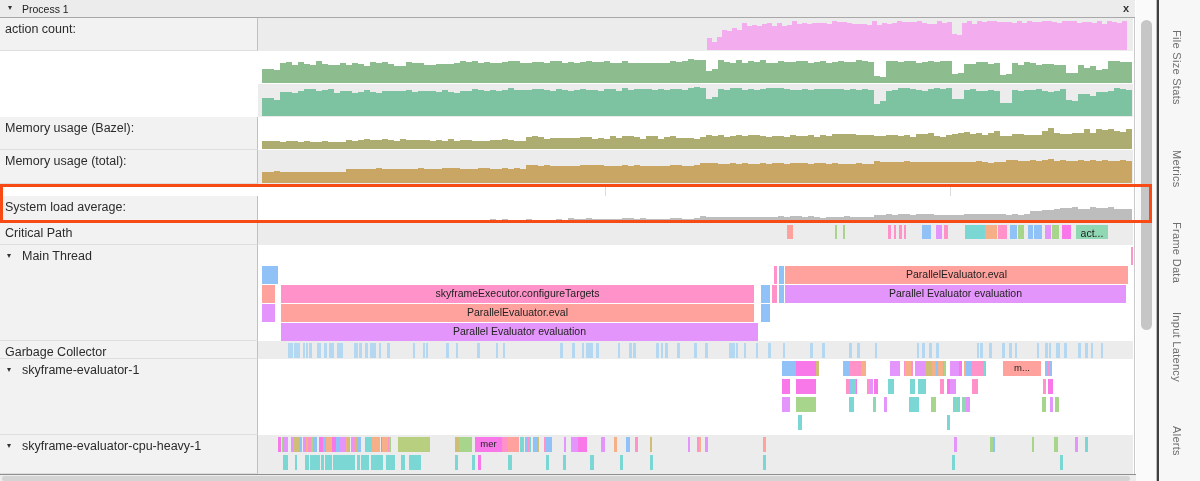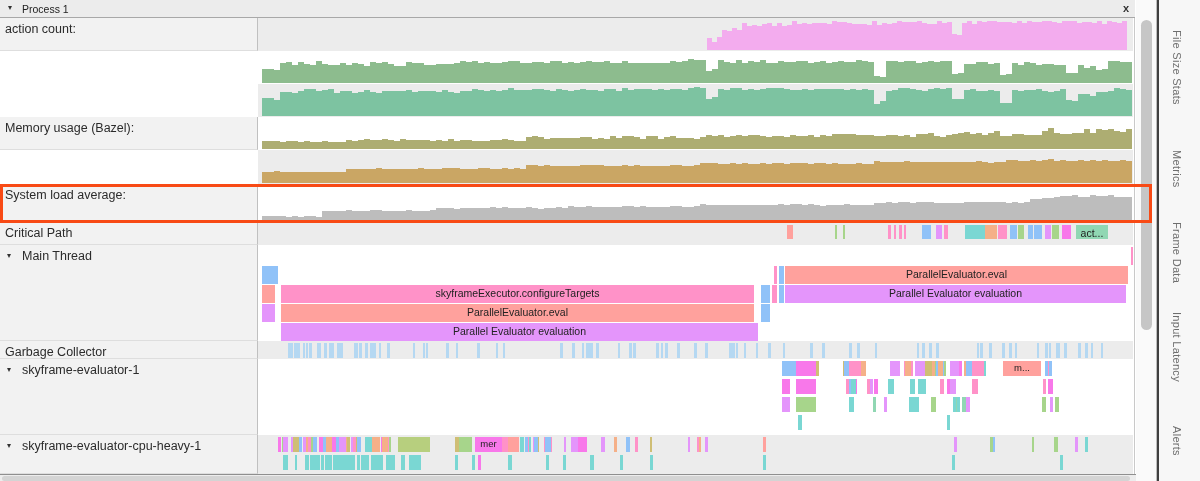--- a/index.html
+++ b/index.html
@@ -590,20 +590,23 @@
             <div class="mbar" style="left: 832px; width: 6px; height: 16px; background: rgb(173, 173, 114);"></div>
             <div class="mbar" style="left: 838px; width: 6px; height: 20px; background: rgb(173, 173, 114);"></div>
             <div class="mbar" style="left: 844px; width: 6px; height: 19px; background: rgb(173, 173, 114);"></div>
             <div class="mbar" style="left: 850px; width: 6px; height: 20px; background: rgb(173, 173, 114);"></div>
             <div class="mbar" style="left: 856px; width: 6px; height: 18px; background: rgb(173, 173, 114);"></div>
             <div class="mbar" style="left: 862px; width: 6px; height: 17px; background: rgb(173, 173, 114);"></div>
             <div class="mbar" style="left: 868px; width: 6px; height: 20px; background: rgb(173, 173, 114);"></div>
           </div>
         </div>
         <div class="row" style="top: 132px; height: 34px;">
+          <div class="labelcell">
+            <span class="txt">Memory usage (total):</span>
+          </div>
           <div class="chartcell" style="background: rgb(236, 236, 236);">
             <div class="mbar" style="left: 4px; width: 6px; height: 11px; background: rgb(202, 166, 100);"></div>
             <div class="mbar" style="left: 10px; width: 6px; height: 11px; background: rgb(202, 166, 100);"></div>
             <div class="mbar" style="left: 16px; width: 6px; height: 12px; background: rgb(202, 166, 100);"></div>
             <div class="mbar" style="left: 22px; width: 6px; height: 11px; background: rgb(202, 166, 100);"></div>
             <div class="mbar" style="left: 28px; width: 6px; height: 11px; background: rgb(202, 166, 100);"></div>
             <div class="mbar" style="left: 34px; width: 6px; height: 11px; background: rgb(202, 166, 100);"></div>
             <div class="mbar" style="left: 40px; width: 6px; height: 11px; background: rgb(202, 166, 100);"></div>
             <div class="mbar" style="left: 46px; width: 6px; height: 11px; background: rgb(202, 166, 100);"></div>
             <div class="mbar" style="left: 52px; width: 6px; height: 11px; background: rgb(202, 166, 100);"></div>
@@ -738,21 +741,21 @@
             <div class="mbar" style="left: 826px; width: 6px; height: 22px; background: rgb(202, 166, 100);"></div>
             <div class="mbar" style="left: 832px; width: 6px; height: 23px; background: rgb(202, 166, 100);"></div>
             <div class="mbar" style="left: 838px; width: 6px; height: 22px; background: rgb(202, 166, 100);"></div>
             <div class="mbar" style="left: 844px; width: 6px; height: 23px; background: rgb(202, 166, 100);"></div>
             <div class="mbar" style="left: 850px; width: 6px; height: 22px; background: rgb(202, 166, 100);"></div>
             <div class="mbar" style="left: 856px; width: 6px; height: 22px; background: rgb(202, 166, 100);"></div>
             <div class="mbar" style="left: 862px; width: 6px; height: 23px; background: rgb(202, 166, 100);"></div>
             <div class="mbar" style="left: 868px; width: 6px; height: 22px; background: rgb(202, 166, 100);"></div>
           </div>
         </div>
-        <div class="row" style="top: 166px; height: 38px;">
+        <div class="row" style="top: 178px; height: 38px;">
           <div class="labelcell">
             <span class="txt">System load average:</span>
           </div>
           <div class="chartcell" style="background: rgb(255, 255, 255);">
             <div class="mbar" style="left: 4px; width: 6px; height: 5px; background: rgb(189, 189, 189);"></div>
             <div class="mbar" style="left: 10px; width: 6px; height: 5px; background: rgb(189, 189, 189);"></div>
             <div class="mbar" style="left: 16px; width: 6px; height: 5px; background: rgb(189, 189, 189);"></div>
             <div class="mbar" style="left: 22px; width: 6px; height: 5px; background: rgb(189, 189, 189);"></div>
             <div class="mbar" style="left: 28px; width: 6px; height: 4px; background: rgb(189, 189, 189);"></div>
             <div class="mbar" style="left: 34px; width: 6px; height: 5px; background: rgb(189, 189, 189);"></div>

